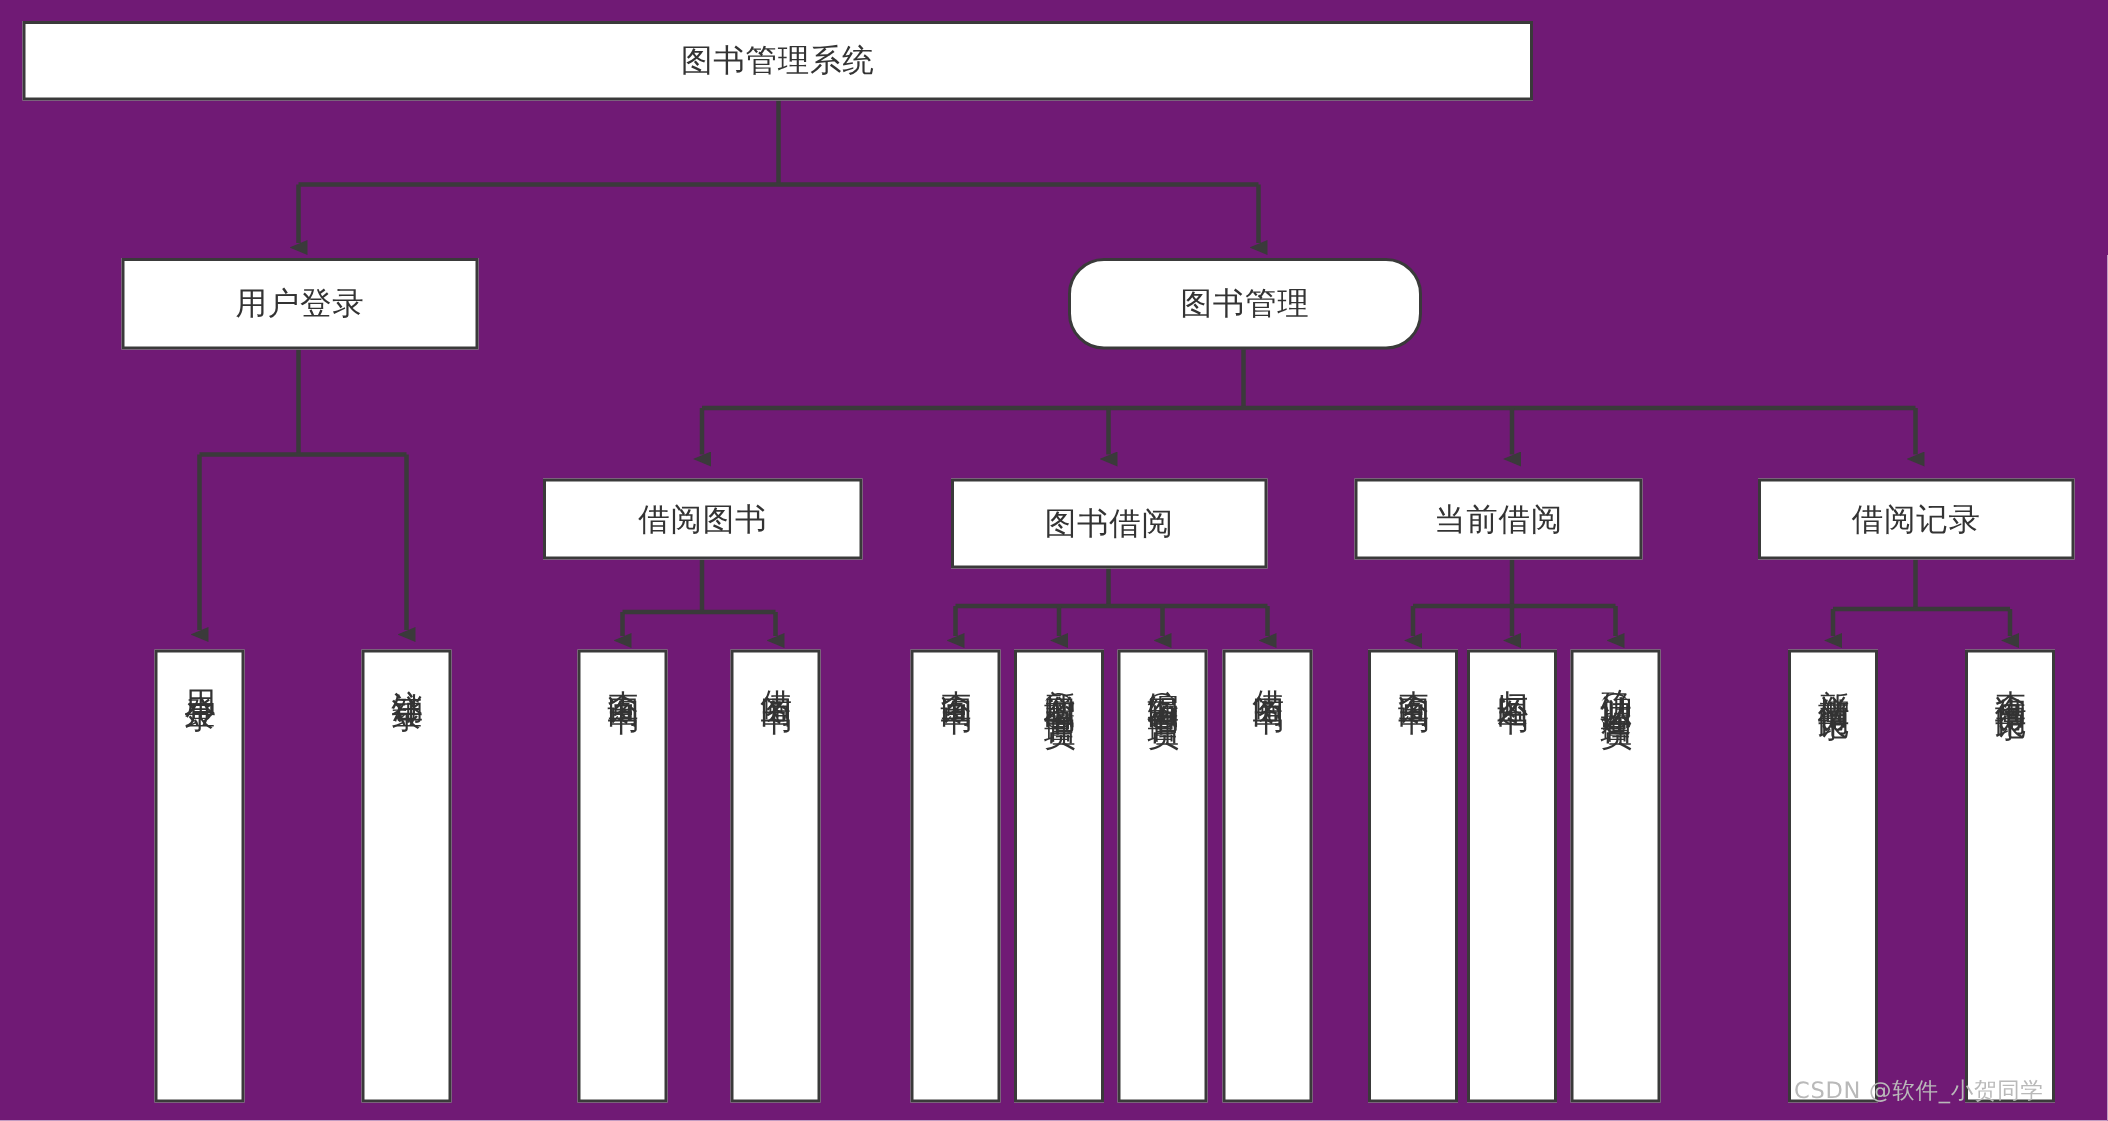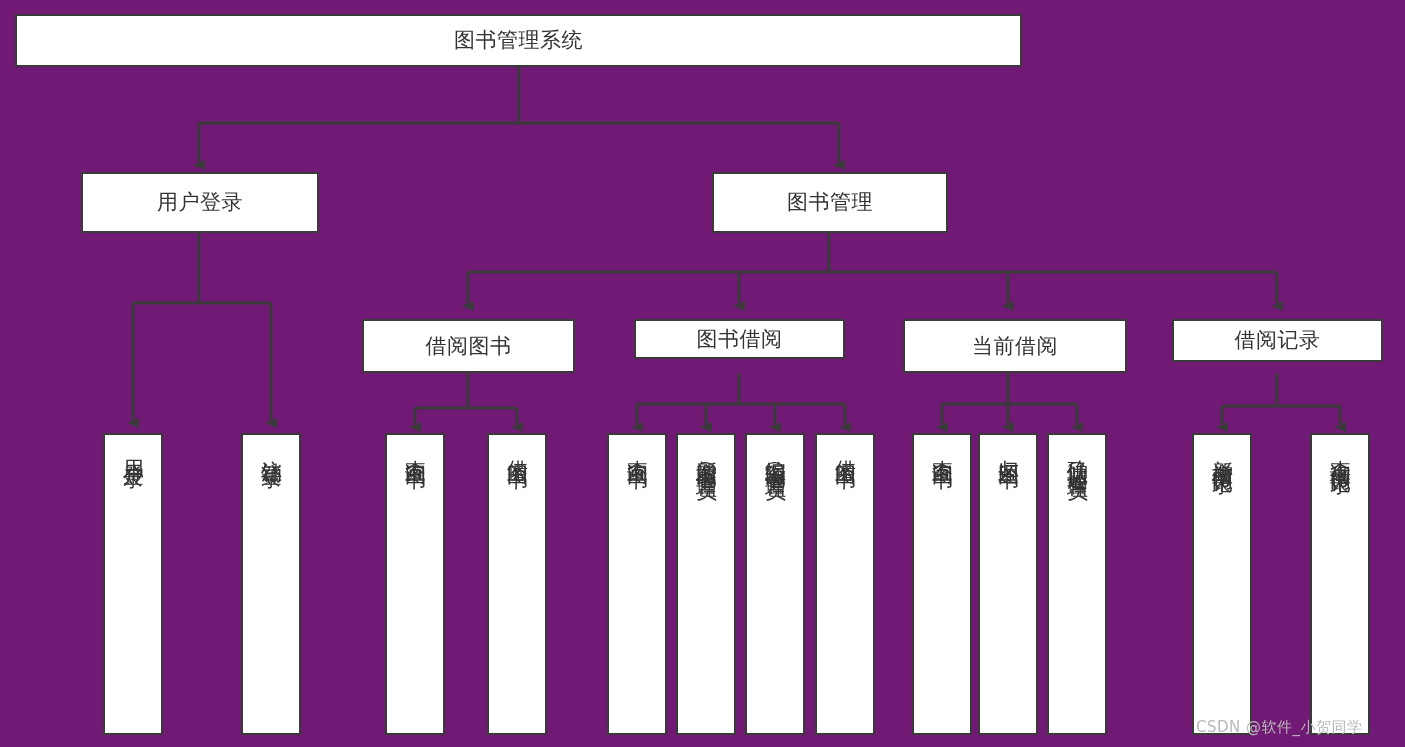--- a/index.html
+++ b/index.html
@@ -122,34 +122,34 @@
     </g>
   </svg>
 
   <div class="node horiz" style="left:15px; top:14px; width:1007px; height:53px;">
     <span class="lbl">图书管理系统</span>
   </div>
 
   <div class="node horiz" style="left:81px; top:172px; width:238px; height:61px;">
     <span class="lbl">用户登录</span>
   </div>
-  <div class="node horiz" style="left:712px; top:172px; width:236px; height:61px;">
+  <div class="node horiz" style="left:712px; top:172px; width:236px; height:61px;border-radius:24px;">
     <span class="lbl">图书管理</span>
   </div>
 
   <div class="node horiz" style="left:362px; top:319px; width:213px; height:54px;">
     <span class="lbl">借阅图书</span>
   </div>
-  <div class="node horiz" style="left:634px; top:319px; width:211px; height:40px;">
+  <div class="node horiz" style="left:634px; top:319px; width:211px; height:60px;">
     <span class="lbl">图书借阅</span>
   </div>
-  <div class="node horiz" style="left:903px; top:319px; width:224px; height:54px;">
+  <div class="node horiz" style="left:903px; top:319px; width:192px; height:54px;">
     <span class="lbl">当前借阅</span>
   </div>
-  <div class="node horiz" style="left:1172px; top:319px; width:211px; height:43px;">
+  <div class="node horiz" style="left:1172px; top:319px; width:211px; height:54px;">
     <span class="lbl">借阅记录</span>
   </div>
 
   <div class="node vert" style="left:103px; top:433px; width:60px; height:302px;">
     <span class="lbl">用户登录</span>
   </div>
   <div class="node vert" style="left:241px; top:433px; width:60px; height:302px;">
     <span class="lbl">注销登录</span>
   </div>
 

